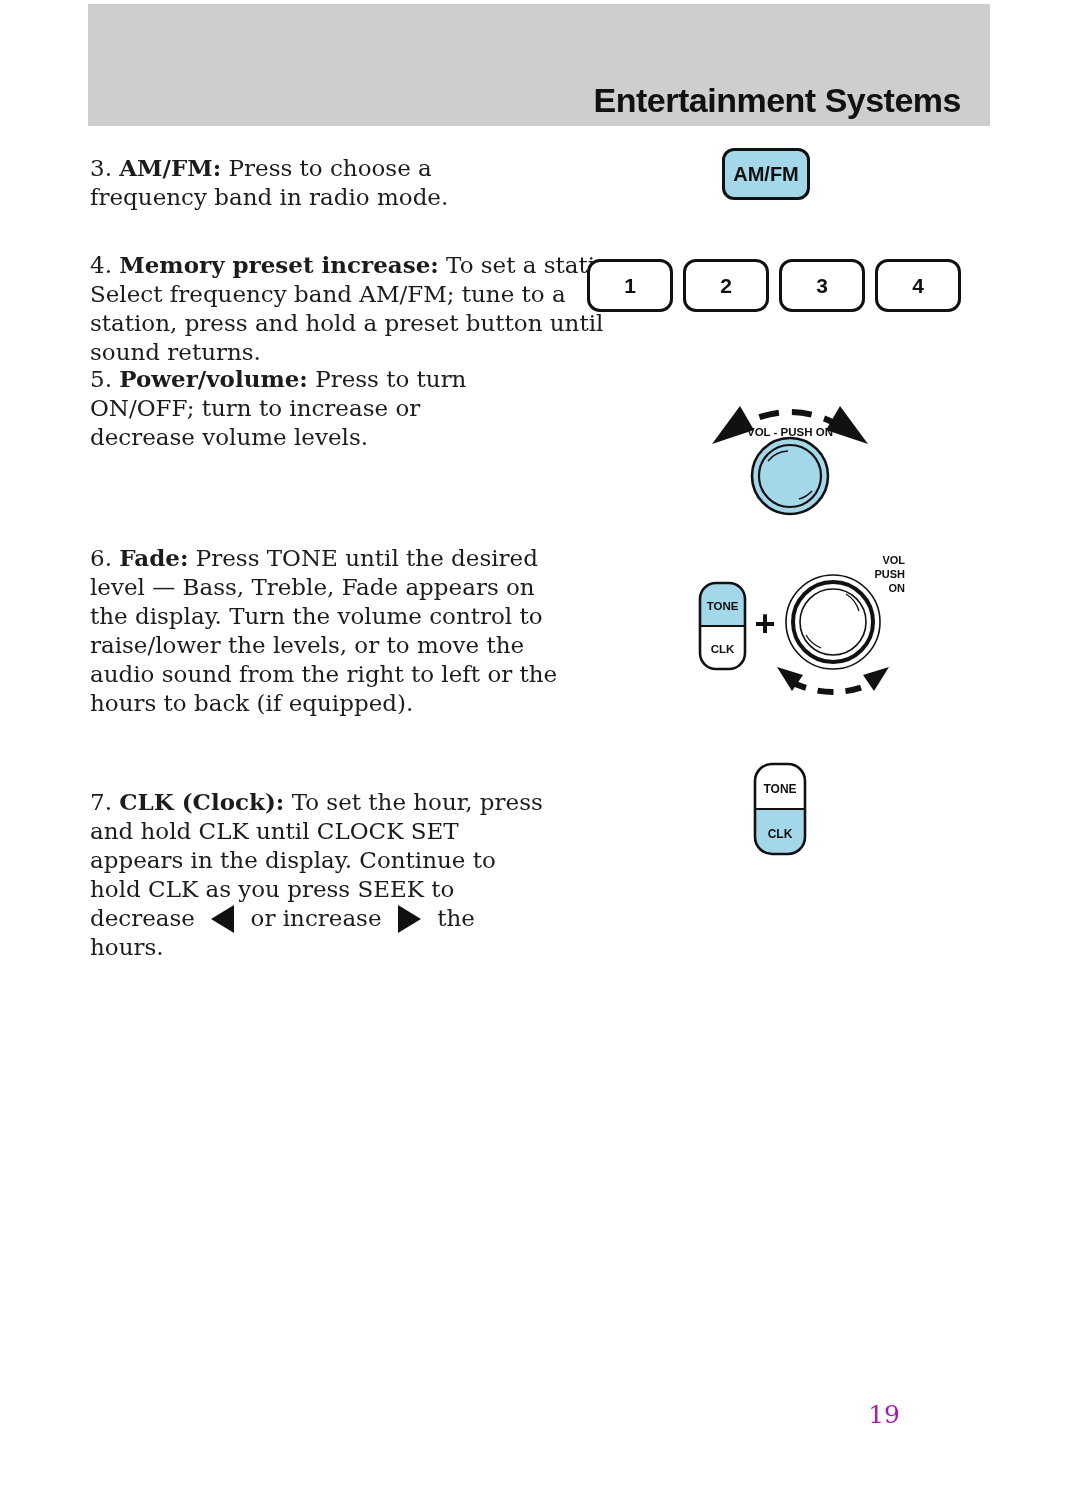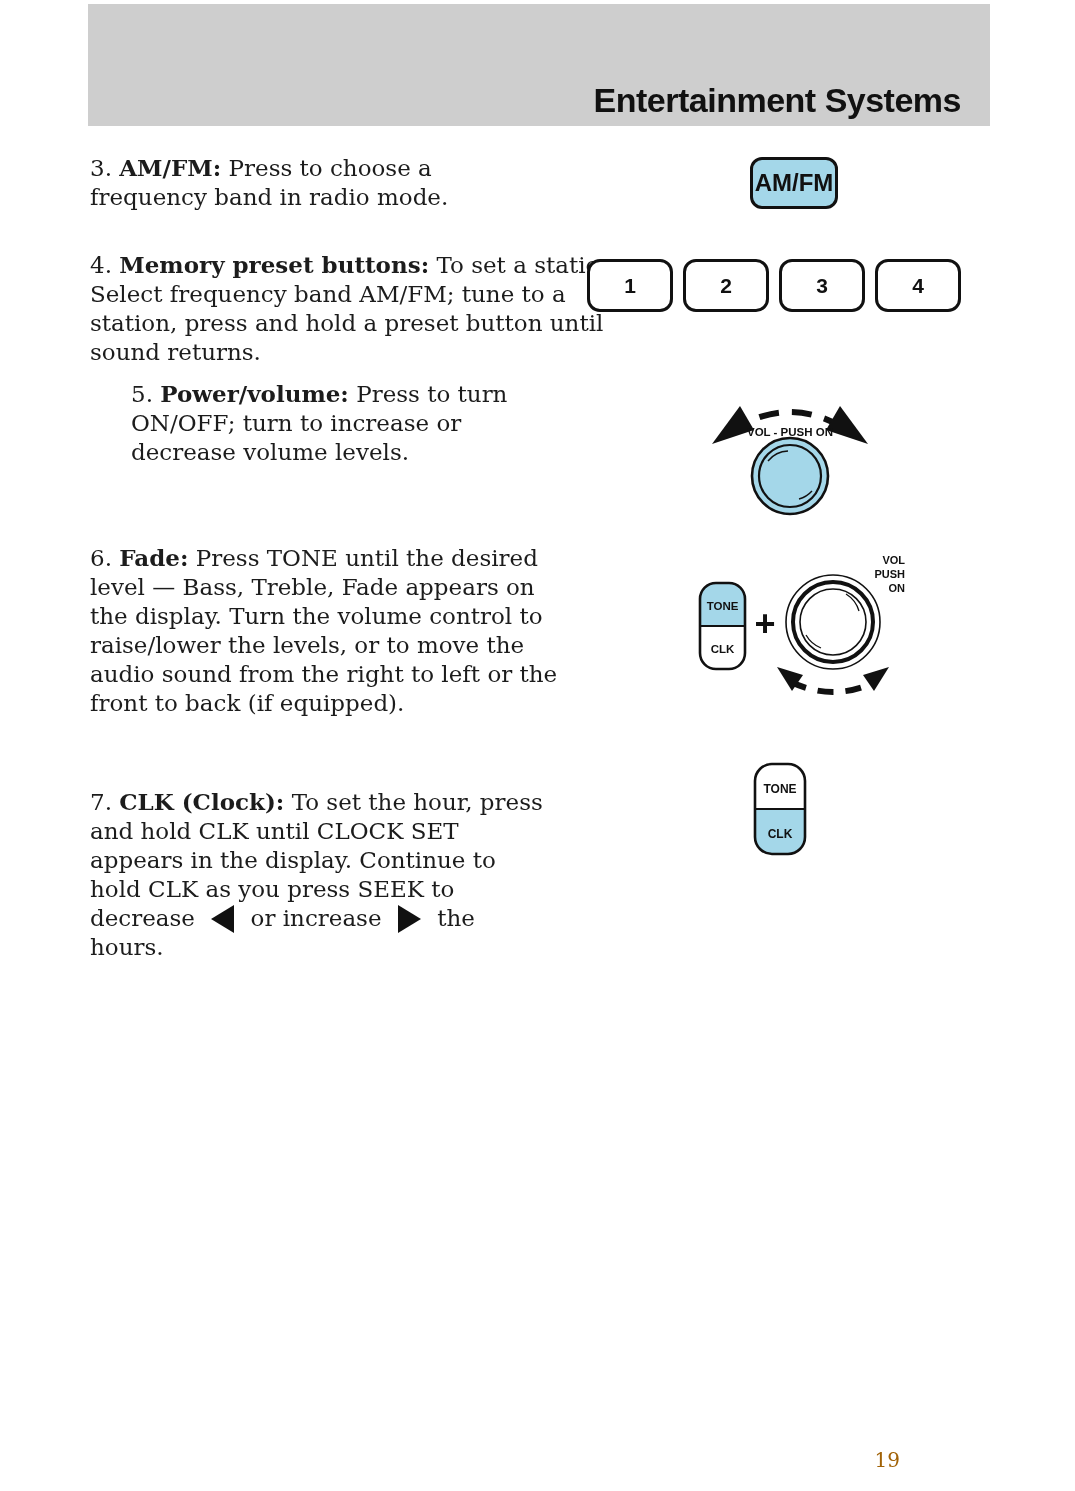--- a/index.html
+++ b/index.html
@@ -30,40 +30,39 @@
   }
   .item b{font-weight:bold;}
   
   .tri{display:inline-block;width:0;height:0;
     border-top:14px solid transparent;border-bottom:14px solid transparent;
     vertical-align:-7px;margin:0 9px;}
   .tri-left{border-right:23px solid #111;}
   .tri-right{border-left:23px solid #111;}
   
   .amfm-btn{
-    position:absolute;left:722px;top:157px;width:88px;height:52px;
+    position:absolute;left:722px;top:148px;width:88px;height:52px;
     background:#a4d7e9;border:3px solid #111;border-radius:12px;
     display:flex;align-items:center;justify-content:center;
-    font-family:"Liberation Sans", sans-serif;font-weight:bold;font-size:24px;color:#111;
+    font-family:"Liberation Sans", sans-serif;font-weight:bold;font-size:20px;color:#111;
     box-sizing:border-box;
-    margin-left:28px;
   }
   
   .preset-row{position:absolute;left:587px;top:259px;display:flex;gap:10px;}
   .preset-btn{
     width:86px;height:53px;background:#fff;border:3px solid #111;border-radius:13px;
     display:flex;align-items:center;justify-content:center;
     font-family:"Liberation Sans", sans-serif;font-weight:bold;font-size:21px;color:#111;
     box-sizing:border-box;
   }
   .gfx{position:absolute;}
   .svg-sans{font-family:"Liberation Sans", sans-serif;font-weight:bold;fill:#111;}
   .page-number{
-    position:absolute;right:90px;top:1448px;
-    font-size:20px;color:#a16207;
+    position:absolute;right:90px;top:1400px;
+    font-size:25px;color:#a21caf;
   }
 </style>
 </head>
 <body>
 
 <div class="page">
 
   <div class="header-bar">
     <span class="header-title">Entertainment Systems</span>
   </div>
@@ -73,60 +72,60 @@
     <b>AM/FM:</b>
     <span>Press to choose a frequency band in radio mode.</span>
   </div>
 
   <div class="amfm-btn">
     <span>AM/FM</span>
   </div>
 
   <div class="item" style="top:250px;width:560px;">
     <span>4.</span>
-    <b>Memory preset buttons:</b>
+    <b>Memory preset increase:</b>
     <span>To set a station: Select frequency band AM/FM; tune to a station, press and hold a preset button until sound returns.</span>
   </div>
 
   <div class="preset-row">
     <div class="preset-btn">
         <span>1</span>
       </div>
     <div class="preset-btn">
         <span>2</span>
       </div>
     <div class="preset-btn">
         <span>3</span>
       </div>
     <div class="preset-btn">
         <span>4</span>
       </div>
   </div>
 
-  <div class="item" style="top:379px;width:440px;margin-left:41px;">
+  <div class="item" style="top:364px;width:440px;">
     <span>5.</span>
     <b>Power/volume:</b>
     <span>Press to turn ON/OFF; turn to increase or decrease volume levels.</span>
   </div>
 
   <svg class="gfx" style="left:700px;top:388px;" width="180" height="132" viewBox="0 0 180 132">
     <path d="M 30 44 Q 90 4 150 44" fill="none" stroke="#111" stroke-width="6" stroke-dasharray="20 13"></path>
     <polygon points="12,56 40,18 54,42" fill="#111"></polygon>
     <polygon points="168,56 140,18 126,42" fill="#111"></polygon>
     <text x="90" y="48" text-anchor="middle" font-size="11.5" class="svg-sans">VOL - PUSH ON</text>
     <circle cx="90" cy="88" r="38" fill="#a4d7e9" stroke="#111" stroke-width="2.6"></circle>
     <circle cx="90" cy="88" r="31" fill="none" stroke="#111" stroke-width="2.2"></circle>
     <path d="M 68 73 A 27 27 0 0 1 88 63" fill="none" stroke="#111" stroke-width="1.4"></path>
     <path d="M 112 103 A 27 27 0 0 1 99 111" fill="none" stroke="#111" stroke-width="1.4"></path>
   </svg>
 
   <div class="item" style="top:543px;width:470px;">
     <span>6.</span>
     <b>Fade:</b>
-    <span>Press TONE until the desired level — Bass, Treble, Fade appears on the display. Turn the volume control to raise/lower the levels, or to move the audio sound from the right to left or the front to back (if equipped).</span>
+    <span>Press TONE until the desired level — Bass, Treble, Fade appears on the display. Turn the volume control to raise/lower the levels, or to move the audio sound from the right to left or the hours to back (if equipped).</span>
   </div>
 
   <svg class="gfx" style="left:693px;top:543px;" width="235" height="170" viewBox="0 0 235 170">
     <defs>
       <clipPath id="pillClip1">
           <rect x="7" y="40" width="45" height="86" rx="16"></rect>
         </clipPath>
     </defs>
     <rect x="7" y="40" width="45" height="86" rx="16" fill="#ffffff"></rect>
     <rect x="7" y="40" width="45" height="43" clip-path="url(#pillClip1)" fill="#a4d7e9"></rect>

